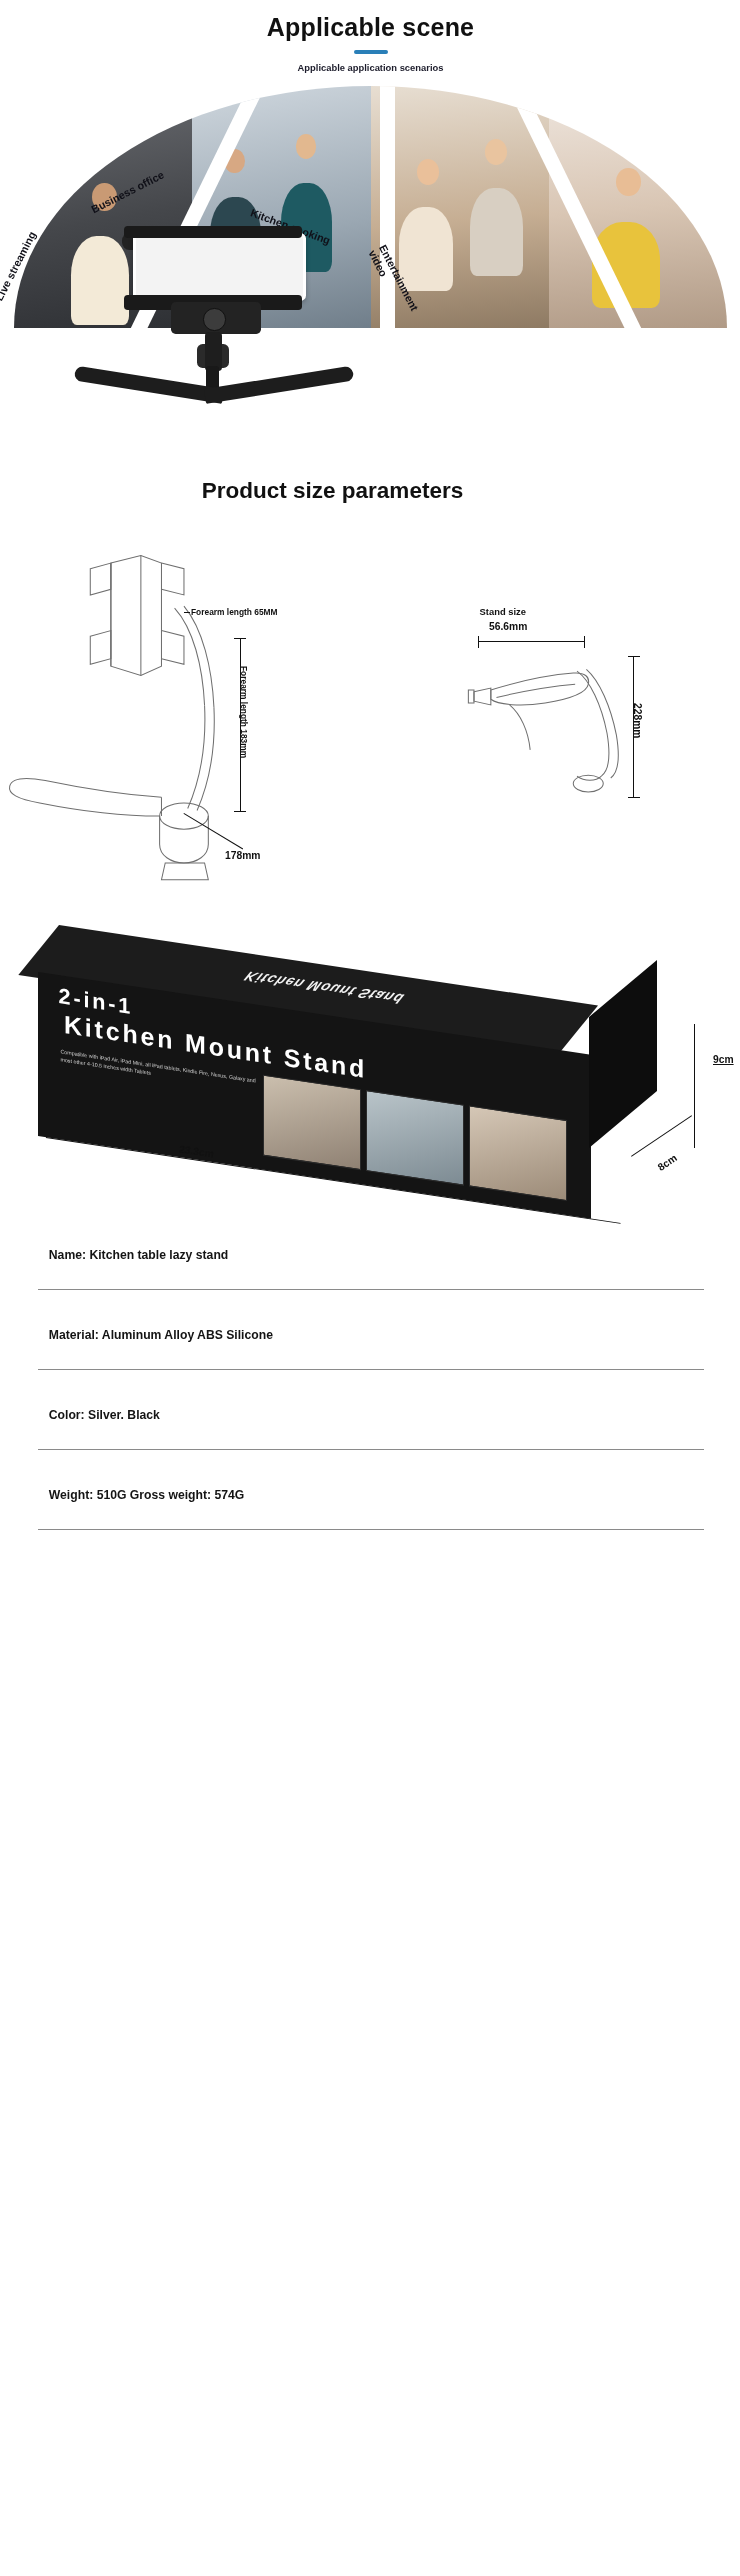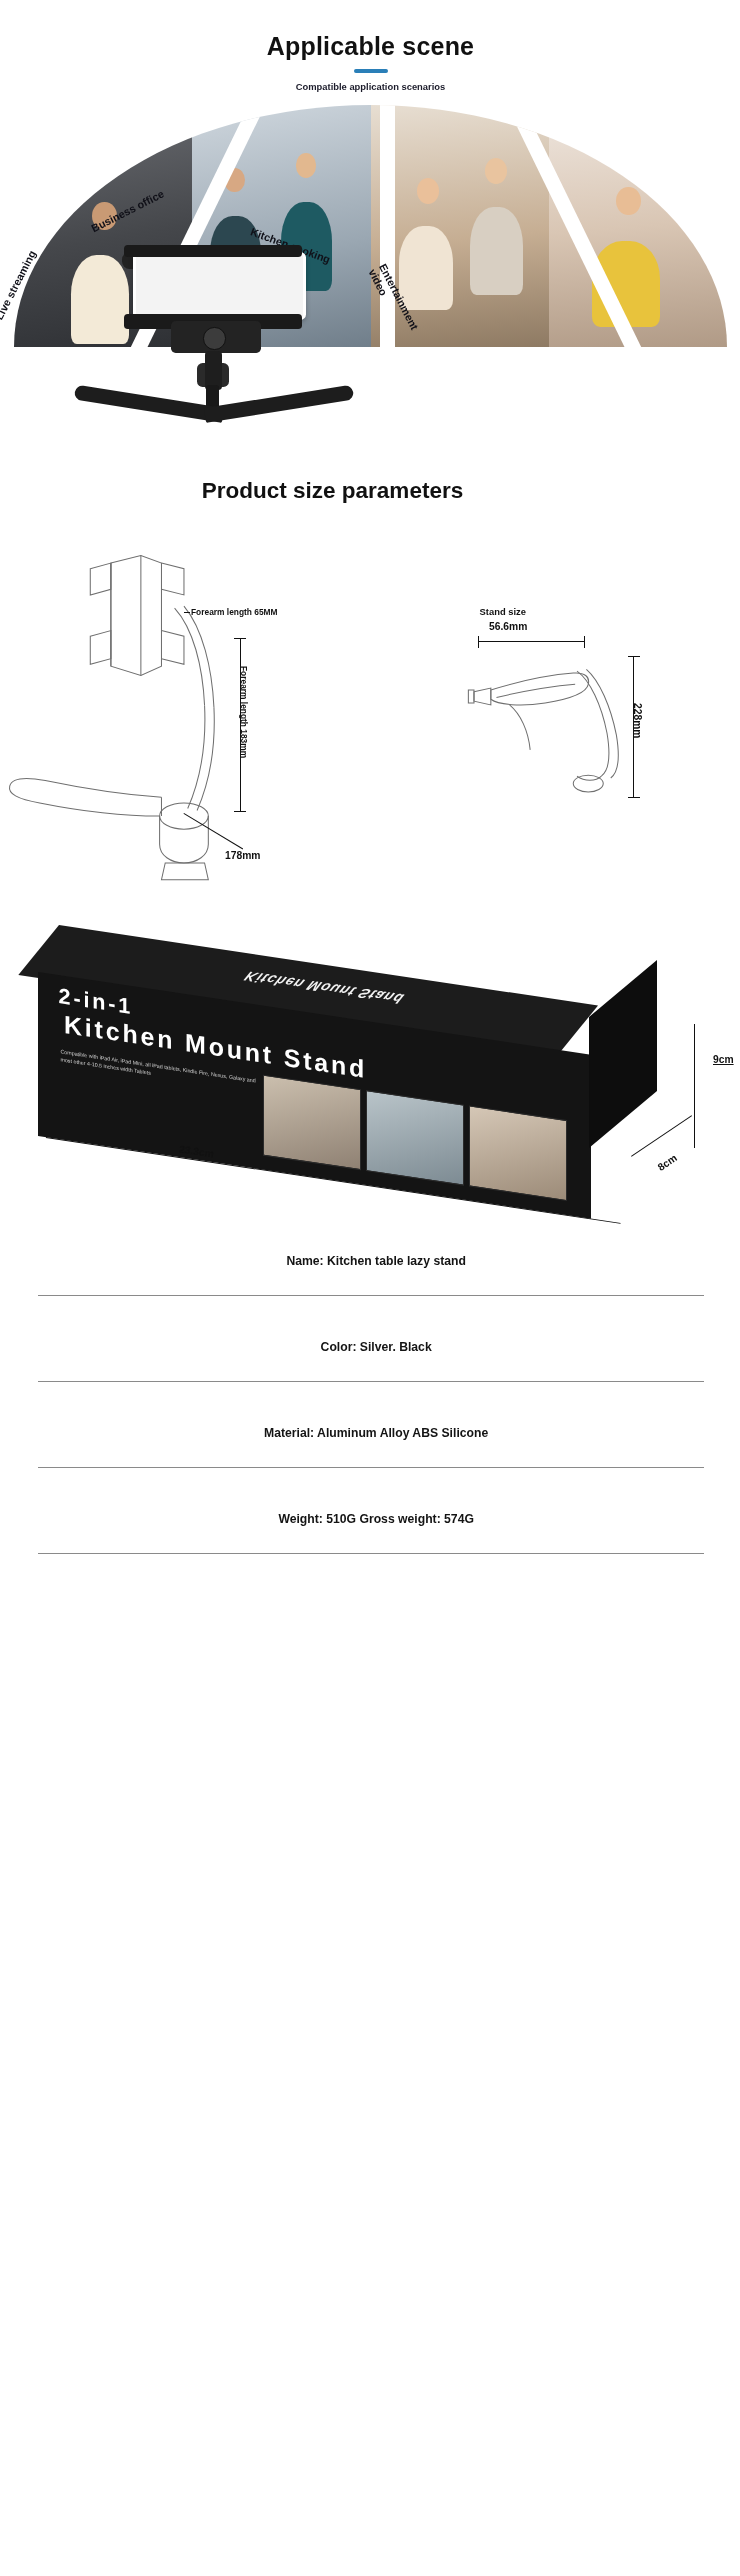--- a/index.html
+++ b/index.html
@@ -4,21 +4,21 @@
 <style>
   * { margin:0; padding:0; box-sizing:border-box; }
   body {
     width:741px; height:2576px; position:relative;
     background:#ffffff;
     font-family:"Liberation Sans", sans-serif;
     overflow:hidden;
   }
 
   
-  .sec-scene { position:absolute; left:0; top:0; width:741px; height:469px;margin-top:19px; }
+  .sec-scene { position:absolute; left:0; top:0; width:741px; height:469px; }
   .title-main {
     position:absolute; left:0; top:13px; width:741px; text-align:center;
     font-size:25px; font-weight:bold; color:#111; letter-spacing:0.2px;
   }
   .title-rule {
     position:absolute; left:50%; top:50px; margin-left:-17px;
     width:34px; height:3.8px; background:#2a7fb8; border-radius:1.9px;
   }
   .title-sub {
     position:absolute; left:0; top:62px; width:741px; text-align:center;
@@ -155,38 +155,37 @@
     position:absolute; font-size:10.3px; font-weight:bold; color:#111; white-space:nowrap;
   }
   .pd-w { left:141px; top:223px; transform:rotate(8.5deg); }
   .pd-h { left:675px; top:131px;text-decoration:underline; }
   .pd-d { left:619px; top:234px; transform:rotate(-34deg); }
   .pack-line { position:absolute; background:#111; }
 
   
   .sec-spec { position:absolute; left:0; top:1210px; width:741px; }
   .spec-row {
-    position:relative; width:666px; margin:16px auto;
+    position:relative; width:666px; margin:10px auto;
     height:70px; display:flex; align-items:center;
     border-bottom:1.4px solid #8a8a8a;
-    justify-content:center;
   }
   .spec-row:last-child { border-bottom:1.4px solid #8a8a8a; }
   .spec-txt {
     padding-left:11.3px; font-size:12.2px; font-weight:bold; color:#141414;
   }
 </style>
 </head>
 <body>
 
 <div class="sec-scene">
 
   <div class="title-main">Applicable scene</div>
   <div class="title-rule"></div>
-  <div class="title-sub">Compatible application scenarios</div>
+  <div class="title-sub">Applicable application scenarios</div>
 
   <div class="fan-wrap">
     <div class="fan">
 
       <div class="fan-seg fs1">
         <span class="person h1 p-head"></span>
         <span class="person b1 p-body"></span>
       </div>
 
       <div class="fan-seg fs2">
@@ -339,22 +338,22 @@
     <div class="pack-dim pd-h">9cm</div>
     <div class="pack-dim pd-d">8cm</div>
   </div>
 </div>
 
 <div class="sec-spec">
   <div class="spec-row">
     <span class="spec-txt">Name: Kitchen table lazy stand</span>
   </div>
   <div class="spec-row">
+    <span class="spec-txt">Material: Aluminum Alloy ABS Silicone</span>
+  </div>
+  <div class="spec-row">
     <span class="spec-txt">Color: Silver. Black</span>
-  </div>
-  <div class="spec-row">
-    <span class="spec-txt">Material: Aluminum Alloy ABS Silicone</span>
   </div>
   <div class="spec-row">
     <span class="spec-txt">Weight: 510G Gross weight: 574G</span>
   </div>
 </div>
 
 
 </body></html>

